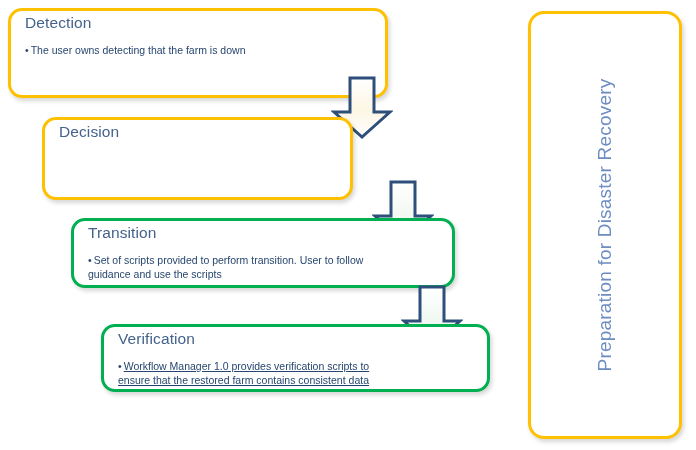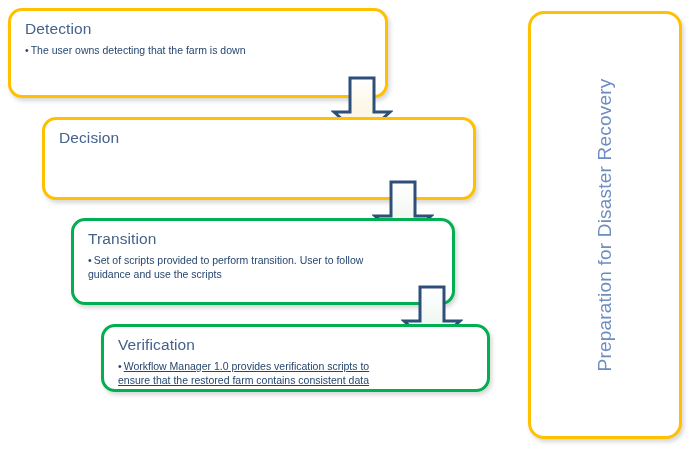--- a/index.html
+++ b/index.html
@@ -29,21 +29,21 @@
     border-width: 3px;
     border-radius: 14px;
     box-shadow: 2px 3px 4px rgba(0,0,0,0.16);
   }
   .stage-box.accent-amber { border-color: #ffc000; }
   .stage-box.accent-green { border-color: #00b050; }
 
   .stage-title {
     position: absolute;
     left: 14px;
-    top: 9px;
+    top: 3px;
     font-size: 15.5px;
     font-weight: 400;
     color: #44628c;
     letter-spacing: 0.1px;
     white-space: nowrap;
   }
   .stage-bullet {
     position: absolute;
     left: 14px;
     top: 33px;
@@ -112,38 +112,38 @@
         <linearGradient id="agrad1" x1="0" y1="0" x2="0" y2="1">
           <stop offset="0%" stop-color="#ffffff"></stop>
           <stop offset="55%" stop-color="#fdf6e4"></stop>
           <stop offset="100%" stop-color="#ffffff"></stop>
         </linearGradient>
       </defs>
       <polygon points="19,2 43,2 43,36 59,36 31,61 3,36 19,36" fill="url(#agrad1)" stroke="#2e4f7a" stroke-width="3" stroke-linejoin="miter"></polygon>
     </svg>
   </div>
 
-  <div class="stage-box accent-amber" style="left:42px; top:117px; width:434px; height:83px;">
+  <div class="stage-box accent-amber" style="left:42px; top:117px; width:311px; height:83px;">
     <div class="stage-title">Decision</div>
   </div>
 
   <div class="arrow" style="left:372px; top:180px;">
     <svg viewBox="0 0 62 64" xmlns="http://www.w3.org/2000/svg">
       <defs>
         <linearGradient id="agrad2" x1="0" y1="0" x2="0" y2="1">
           <stop offset="0%" stop-color="#ffffff"></stop>
           <stop offset="55%" stop-color="#f3f8f2"></stop>
           <stop offset="100%" stop-color="#ffffff"></stop>
         </linearGradient>
       </defs>
       <polygon points="19,2 43,2 43,36 59,36 31,61 3,36 19,36" fill="url(#agrad2)" stroke="#2e4f7a" stroke-width="3" stroke-linejoin="miter"></polygon>
     </svg>
   </div>
 
-  <div class="stage-box accent-green" style="left:71px; top:218px; width:384px; height:87px;">
+  <div class="stage-box accent-green" style="left:71px; top:218px; width:384px; height:70px;">
     <div class="stage-title">Transition</div>
     <div class="stage-bullet" style="right:85px;">
       <span class="dot">•</span><span class="txt">Set of scripts provided to perform transition. User to follow guidance and use the scripts</span>
     </div>
   </div>
 
   <div class="arrow" style="left:401px; top:285px;">
     <svg viewBox="0 0 62 64" xmlns="http://www.w3.org/2000/svg">
       <defs>
         <linearGradient id="agrad3" x1="0" y1="0" x2="0" y2="1">

